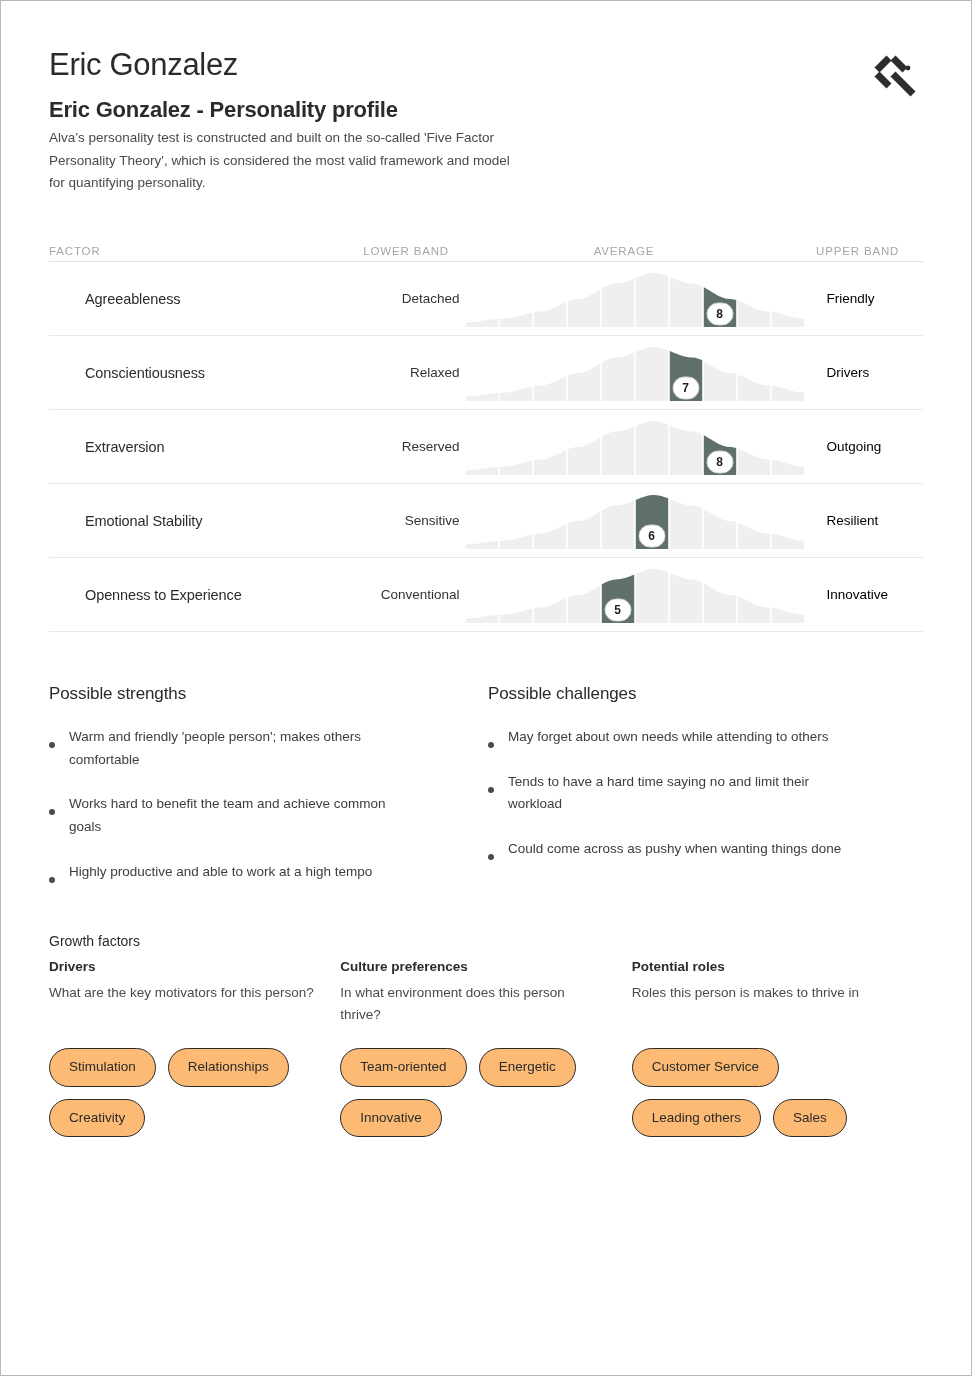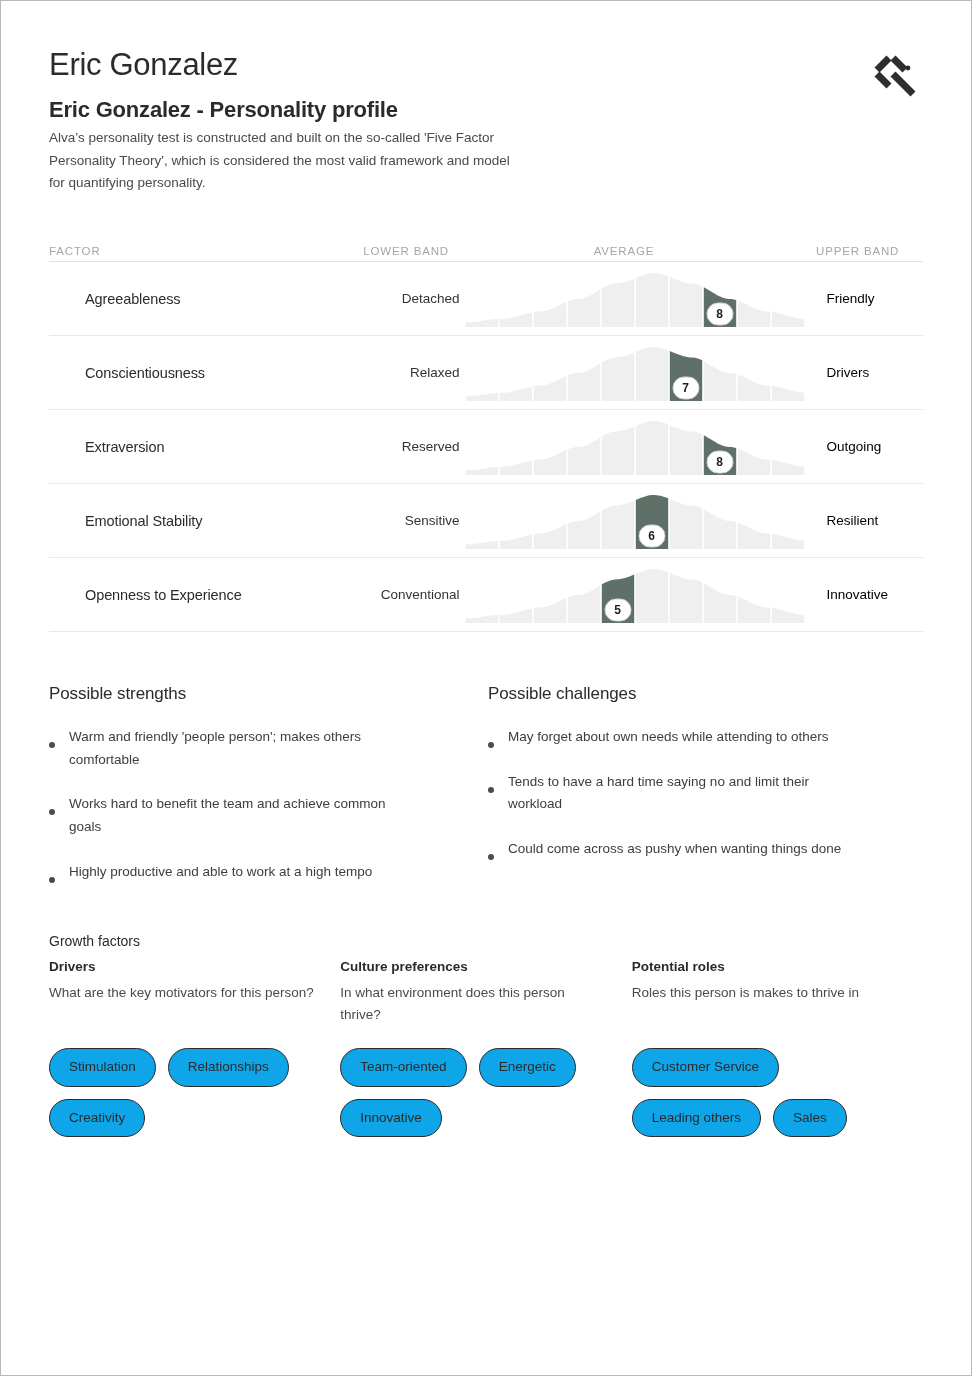--- a/index.html
+++ b/index.html
@@ -239,21 +239,21 @@
     margin-top: 22px;
     max-width: 280px;
   }
 
   .chip {
     border: 1.4px solid #2b2b2b;
     border-radius: 22px;
     padding: 10px 19px;
     font-size: 13.5px;
     color: #2b2b2b;
-    background: #0ea5e9;
+    background: #fdba74;
     white-space: nowrap;
     line-height: 1.2;
     text-align: right;
   }
 </style>
 </head>
 <body>
 
 <div class="page-frame">
   <div class="page-inner">

